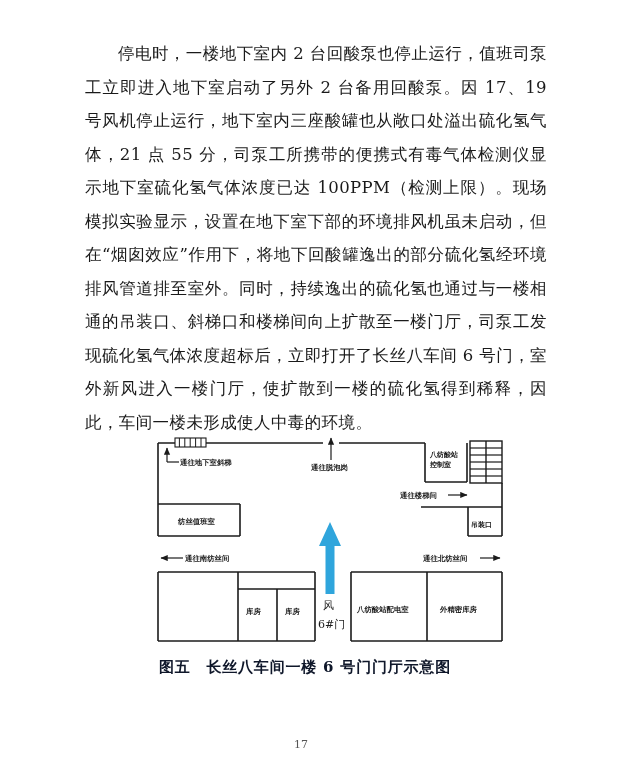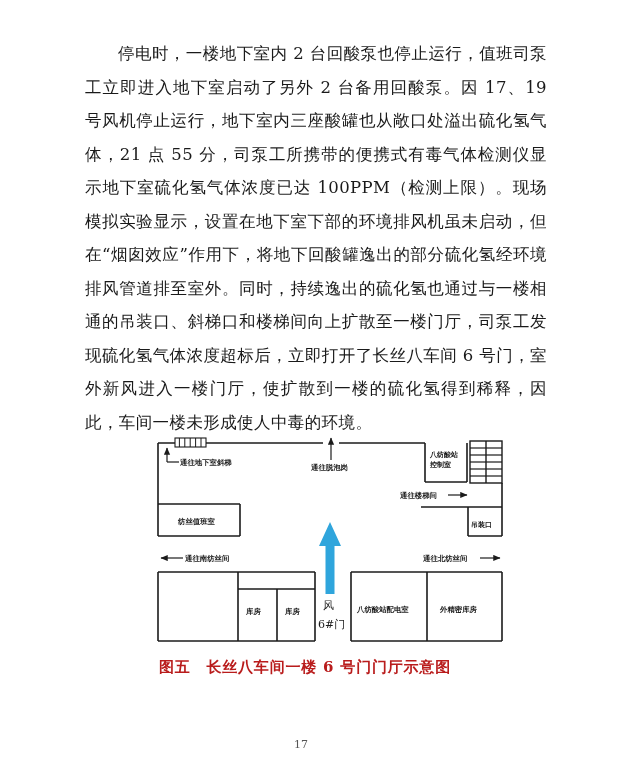--- a/index.html
+++ b/index.html
@@ -45,21 +45,21 @@
   #floorplan { display: block; }
 
   .fig-caption {
     position: absolute;
     left: 0;
     top: 658px;
     width: 610px;
     text-align: center;
     font-size: 15px;
     font-weight: bold;
-    color: #b91c1c;
+    color: #0f172a;
     letter-spacing: 0.8px;
     font-family: "DejaVu Serif", "Liberation Serif", serif;
   }
   .page-num {
     position: absolute;
     left: 0;
     top: 738px;
     width: 602px;
     text-align: center;
     font-size: 11px;

